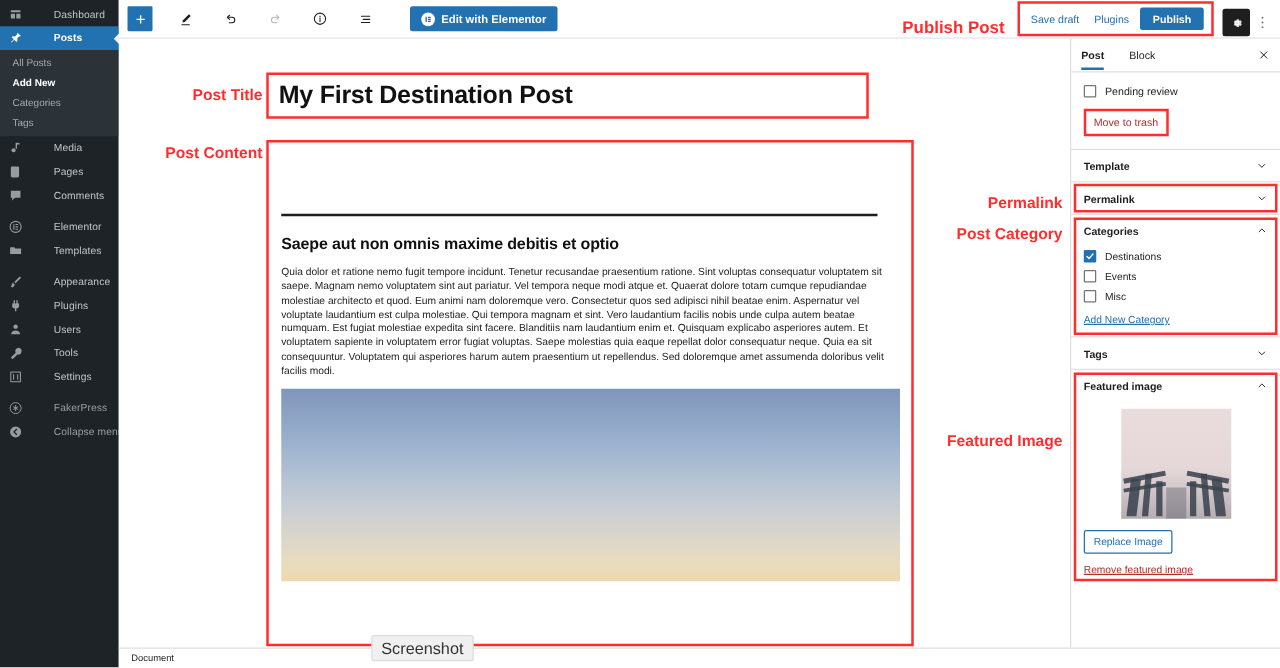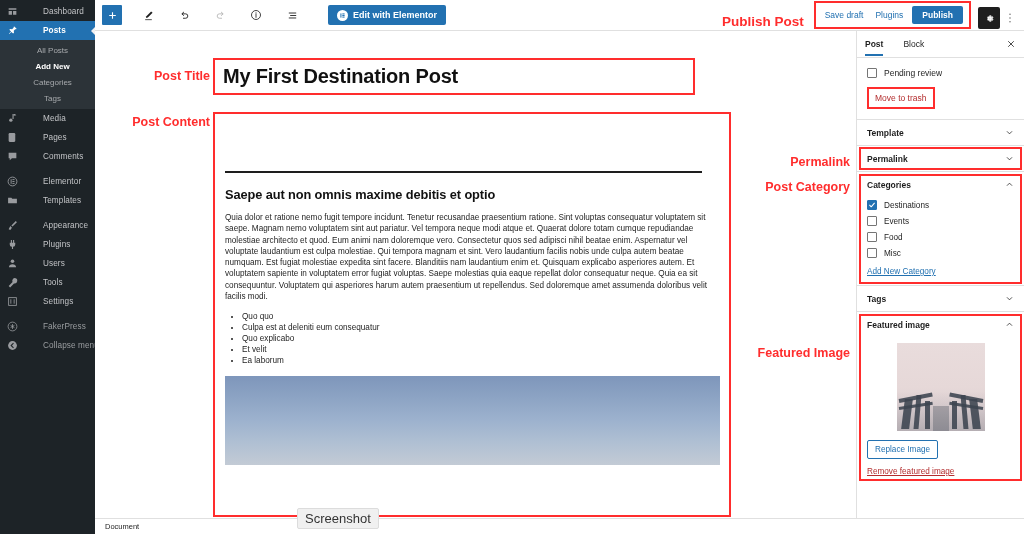--- a/index.html
+++ b/index.html
@@ -44,21 +44,21 @@
   .menu-item.current .mi-icon { opacity: 1; }
   .menu-item.current::after {
     content: ""; position: absolute; right: -1px; top: 50%;
     margin-top: -5px;
     border-style: solid; border-width: 5px 5px 5px 0;
     border-color: transparent #f0f0f1 transparent transparent;
   }
   .submenu { background: #2c3338; padding: 2px 0 3px 0; }
   .submenu .sub-item {
     height: 16px; display: flex; align-items: center;
-    padding-left: 10px; font-size: 8px; color: #a7aaad; cursor: pointer; justify-content: center;
+    padding-left: 10px; font-size: 8px; color: #a7aaad; cursor: pointer;
   }
   .submenu .sub-item.active { color: #fff; font-weight: 700; }
   .menu-sep { height: 6px; }
   .menu-item.faded .mi-label { color: #9a9da0; }
 
   
   #topbar {
     position: absolute; left: 95px; top: 0; right: 0; height: 31px;
     background: #fff; border-bottom: 1px solid #e0e0e0;
     display: flex; align-items: center;
@@ -505,27 +505,20 @@
       <span id="title-text">My First Destination Post</span>
     </div>
 
     <div class="redbox" style="left:118px; top:81px; width:518px; height:405px;"></div>
 
     <div id="content-box">
       <div id="content-inner">
         <div class="content-rule"></div>
         <h2 class="post-h2">Saepe aut non omnis maxime debitis et optio</h2>
         <p class="post-p">Quia dolor et ratione nemo fugit tempore incidunt. Tenetur recusandae praesentium ratione. Sint voluptas consequatur voluptatem sit saepe. Magnam nemo voluptatem sint aut pariatur. Vel tempora neque modi atque et. Quaerat dolore totam cumque repudiandae molestiae architecto et quod. Eum animi nam doloremque vero. Consectetur quos sed adipisci nihil beatae enim. Aspernatur vel voluptate laudantium est culpa molestiae. Qui tempora magnam et sint. Vero laudantium facilis nobis unde culpa autem beatae numquam. Est fugiat molestiae expedita sint facere. Blanditiis nam laudantium enim et. Quisquam explicabo asperiores autem. Et voluptatem sapiente in voluptatem error fugiat voluptas. Saepe molestias quia eaque repellat dolor consequatur neque. Quia ea sit consequuntur. Voluptatem qui asperiores harum autem praesentium ut repellendus. Sed doloremque amet assumenda doloribus velit facilis modi.</p>
-        <ul class="post-list">
-          <li>Quo quo</li>
-          <li>Culpa est at deleniti eum consequatur</li>
-          <li>Quo explicabo</li>
-          <li>Et velit</li>
-          <li>Ea laborum</li>
-        </ul>
         <div class="post-img"></div>
       </div>
     </div>
   </main>
 
   <aside id="sidebar">
 
     <div class="sb-tabs">
       <span class="sb-tab active">Post</span>
       <span class="sb-tab">Block</span>
@@ -592,26 +585,20 @@
         <div class="cat-row">
           <span class="cbx">
             
           </span>
           <span class="cat-label">Events</span>
         </div>
         <div class="cat-row">
           <span class="cbx">
             
           </span>
-          <span class="cat-label">Food</span>
-        </div>
-        <div class="cat-row">
-          <span class="cbx">
-            
-          </span>
           <span class="cat-label">Misc</span>
         </div>
         <span class="add-cat">Add New Category</span>
       </div>
     </div>
 
     <div class="sb-panel">
       <div class="sb-panel-head">
         <span>Tags</span>
         <span class="chev">

